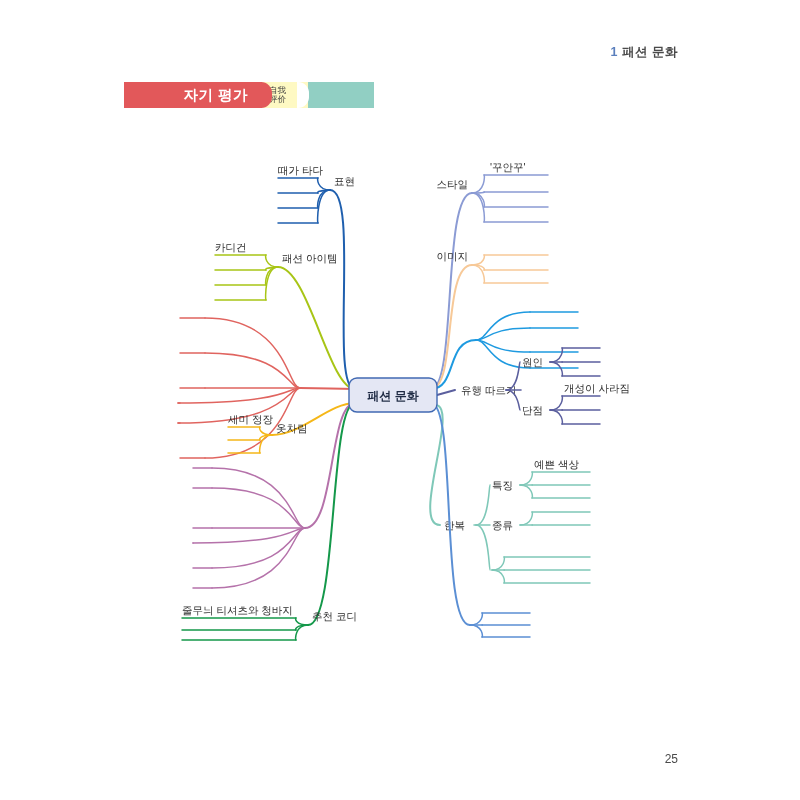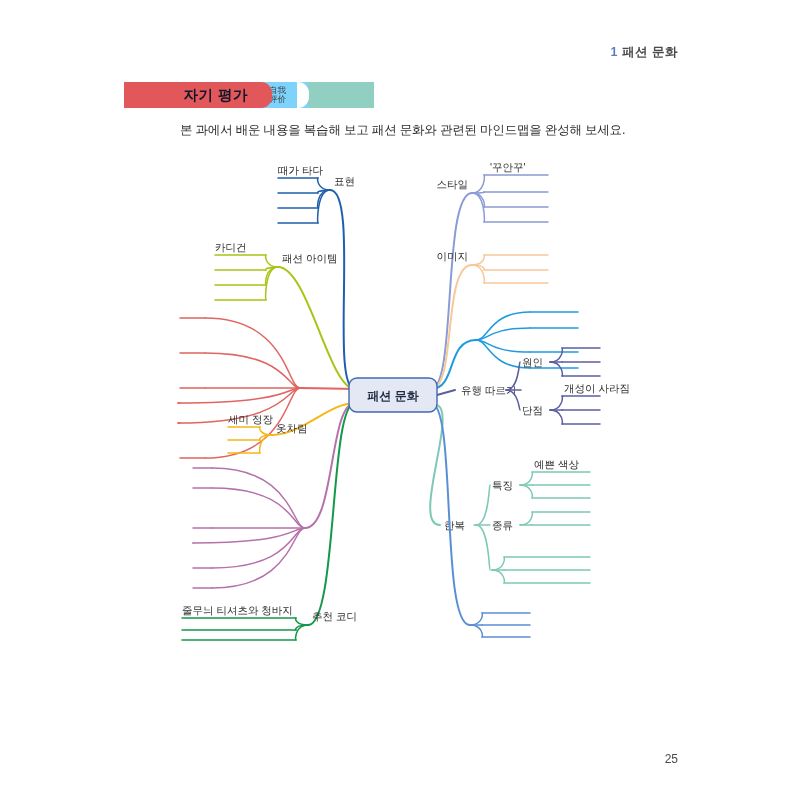--- a/index.html
+++ b/index.html
@@ -47,30 +47,30 @@
   .badge-red {
     background: #e2585a;
     width: 138px;
     display: flex;
     align-items: center;
     justify-content: flex-end;
     padding-right: 14px;
     box-sizing: border-box;
   }
   .badge-red span {
-    color: #0f172a;
+    color: #ffffff;
     font-size: 14.5px;
     font-weight: bold;
     letter-spacing: .5px;
     text-align: center;
   }
   .badge-notch {
     width: 46px;
     position: relative;
-    background: #7dd3fc;
+    background: #fef9c3;
     display: flex;
     align-items: center;
     justify-content: center;
   }
   .badge-notch .cn {
     font-size: 8.5px;
     line-height: 9.5px;
     color: #3b3b3b;
     text-align: left;
     padding-left: 7px;
@@ -149,21 +149,20 @@
     </div>
     <div class="badge-notch">
       <div class="cn">
         <div>自我</div>
         <div>评价</div>
       </div>
     </div>
     <div class="badge-teal"></div>
   </div>
 
-  <div class="instruction">본 과에서 배운 내용을 복습해 보고 패션 문화와 관련된 마인드맵을 완성해 보세요.</div>
 
   <svg id="mindmap" viewBox="0 0 800 530">
       <g>
         <path d="M 355 249 C 329 249, 360 50, 330 50" fill="none" stroke="#1f5fae" stroke-width="2" stroke-linecap="round" stroke-linejoin="round"></path>
         <text x="334" y="45" text-anchor="start" class="mm-label">표현</text>
         <path d="M 330 50 C 317 50, 317 38, 318 38" fill="none" stroke="#1f5fae" stroke-width="1.5" stroke-linecap="round" stroke-linejoin="round"></path>
         <path d="M 318 38 L 278 38" fill="none" stroke="#1f5fae" stroke-width="1.5" stroke-linecap="round" stroke-linejoin="round"></path>
         <text x="278" y="34" text-anchor="start" class="mm-label">때가 타다</text>
         <path d="M 330 50 C 317 50, 317 53, 318 53" fill="none" stroke="#1f5fae" stroke-width="1.5" stroke-linecap="round" stroke-linejoin="round"></path>
         <path d="M 318 53 L 278 53" fill="none" stroke="#1f5fae" stroke-width="1.5" stroke-linecap="round" stroke-linejoin="round"></path>

